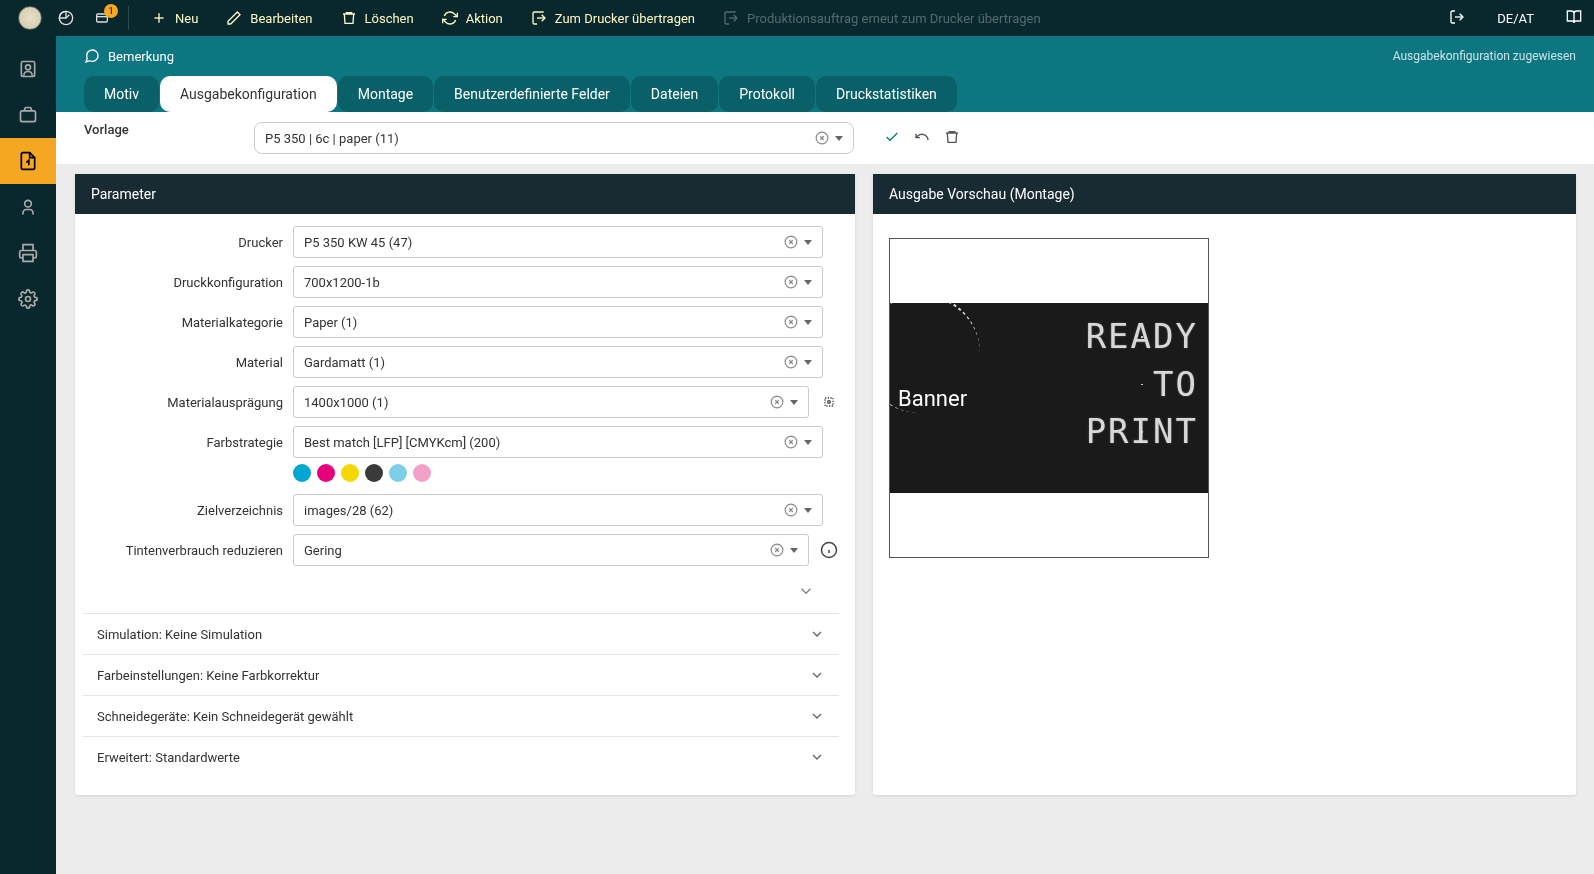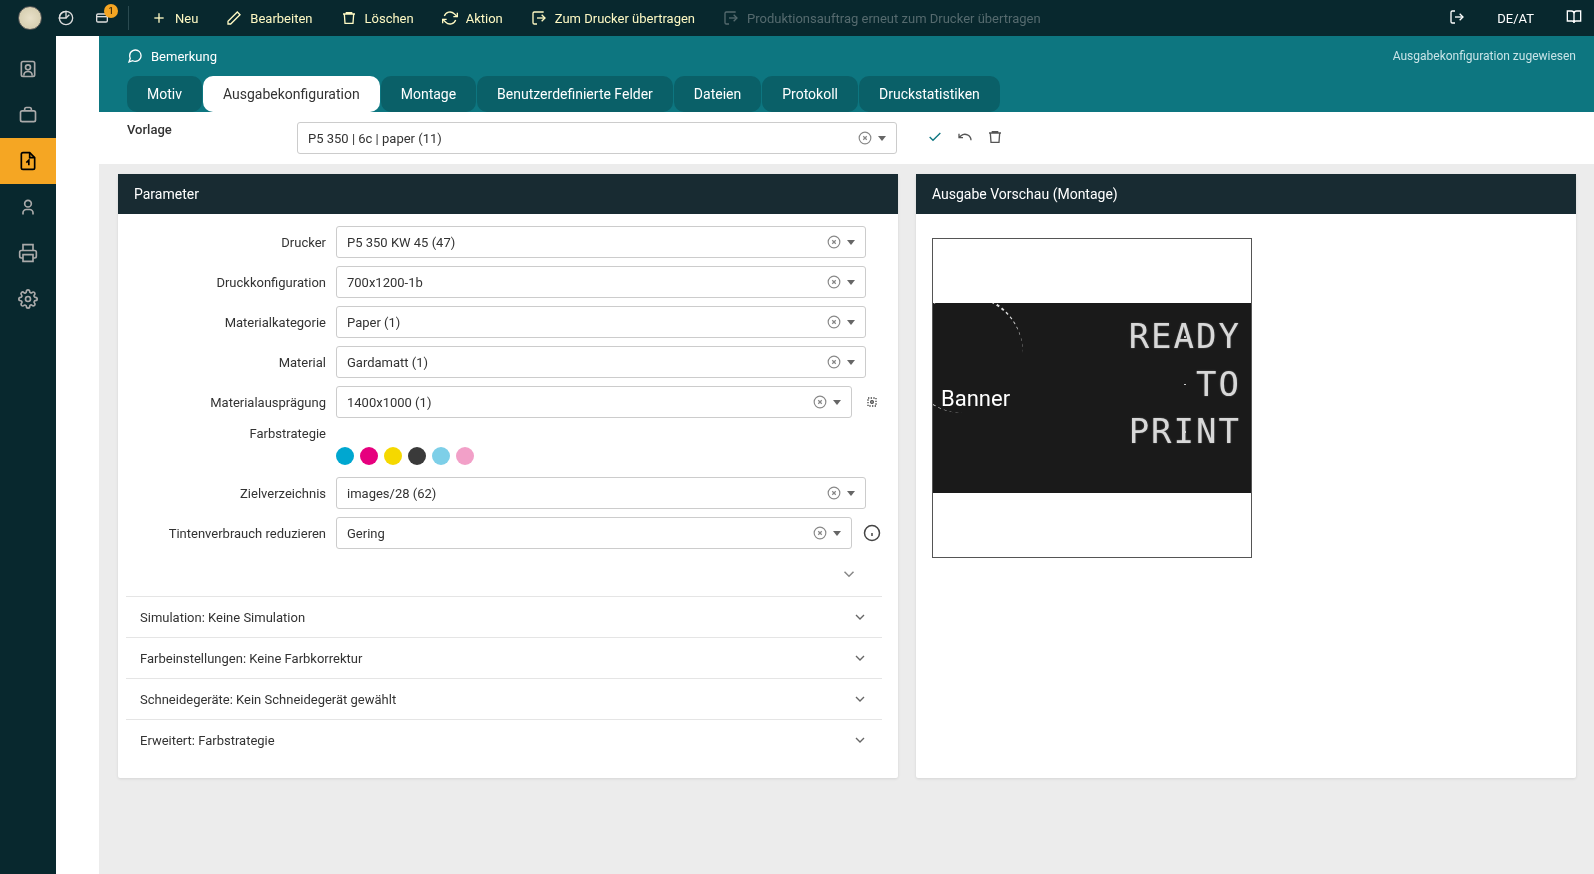--- a/index.html
+++ b/index.html
@@ -61,21 +61,21 @@
       display: flex; flex-direction: column; align-items: center;
       padding-top: 10px;
     }
     .sidebar-item {
       width: 56px; height: 46px;
       display: flex; align-items: center; justify-content: center;
       cursor: pointer; color: #aaa;
     }
     .sidebar-item.active { background: #f5a623; color: #000; }
     
-    .content { flex: 1; display: flex; flex-direction: column; overflow: auto; background: #ececec; margin-left: 43px;}
+    .content { flex: 1; display: flex; flex-direction: column; overflow: auto; background: #ececec;}
     
     .header-teal {
       background: #0d7680;
       display: flex; align-items: flex-start;
       flex-direction: column;
       padding: 0;
       position: relative;
     }
     .header-row1 {
       display: flex; align-items: center; height: 40px;
@@ -103,21 +103,21 @@
     .vorlage-row {
       background: #fff;
       display: flex; 
       padding: 10px 28px;
       gap: 20px;
     }
     .vorlage-label { width: 150px; font-size: 13px; font-weight: 500; }
     .vorlage-select {
       flex: 0 0 600px;
       display: flex; align-items: center;
-      border: 1px solid #ccc; border-radius: 3px;
+      border: 1px solid #ccc; border-radius: 8px;
       height: 32px; padding: 14px 10px;
       background: #fff;
       justify-content: space-between;
     }
     .vorlage-select-text { font-size: 13px; }
     .vorlage-select-icons { display: flex; align-items: center; gap: 6px; color: #888; }
     .vorlage-actions { display: flex; align-items: center; gap: 14px; color: #555; margin-left: 10px;}
     
     .panels {
       display: flex; gap: 18px;
@@ -500,20 +500,33 @@
               <div class="form-extra-icon">
                 <svg width="16" height="16" viewBox="0 0 24 24" fill="none" stroke="currentColor" stroke-width="2">
                     <rect x="6" y="6" width="12" height="12" stroke-dasharray="2 2"></rect>
                     <circle cx="12" cy="12" r="2"></circle>
                   </svg>
               </div>
             </div>
 
             <div class="form-row">
               <div class="form-label">Farbstrategie</div>
+              <div class="form-input">
+                <span>Best match [LFP] [CMYKcm] (200)</span>
+                <span class="form-input-icons">
+                  <span class="x-circle">
+                      <svg width="14" height="14" viewBox="0 0 24 24" fill="none" stroke="currentColor" stroke-width="2">
+                        <circle cx="12" cy="12" r="10"></circle>
+                        <line x1="15" y1="9" x2="9" y2="15"></line>
+                        <line x1="9" y1="9" x2="15" y2="15"></line>
+                      </svg>
+                    </span>
+                  <span class="caret-down"></span>
+                </span>
+              </div>
             </div>
 
             <div class="color-swatches" id="swatches">
                 <div class="swatch" style="background: rgb(0, 167, 208);"></div>
                 <div class="swatch" style="background: rgb(230, 0, 126);"></div>
                 <div class="swatch" style="background: rgb(245, 216, 0);"></div>
                 <div class="swatch" style="background: rgb(58, 58, 58);"></div>
                 <div class="swatch" style="background: rgb(125, 207, 232);"></div>
                 <div class="swatch" style="background: rgb(242, 160, 200);"></div>
               </div>
@@ -579,21 +592,21 @@
                   <polyline points="6 9 12 15 18 9"></polyline>
                 </svg>
             </div>
             <div class="accordion">
               <span>Schneidegeräte: Kein Schneidegerät gewählt</span>
               <svg width="16" height="16" viewBox="0 0 24 24" fill="none" stroke="currentColor" stroke-width="2">
                   <polyline points="6 9 12 15 18 9"></polyline>
                 </svg>
             </div>
             <div class="accordion">
-              <span>Erweitert: Farbstrategie</span>
+              <span>Erweitert: Standardwerte</span>
               <svg width="16" height="16" viewBox="0 0 24 24" fill="none" stroke="currentColor" stroke-width="2">
                   <polyline points="6 9 12 15 18 9"></polyline>
                 </svg>
             </div>
 
           </div>
         </div>
 
         <div class="panel panel-right">
           <div class="panel-header">Ausgabe Vorschau (Montage)</div>

